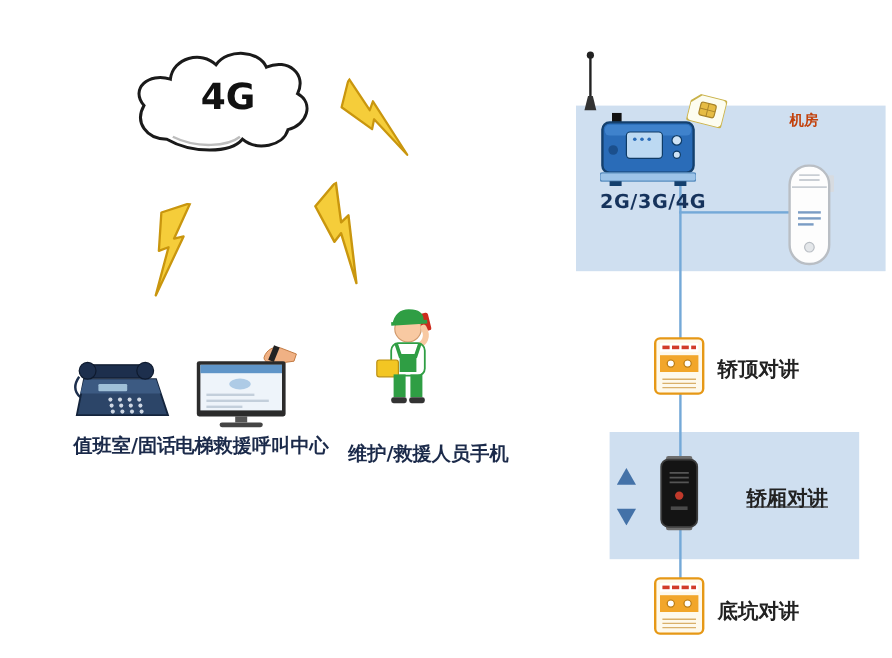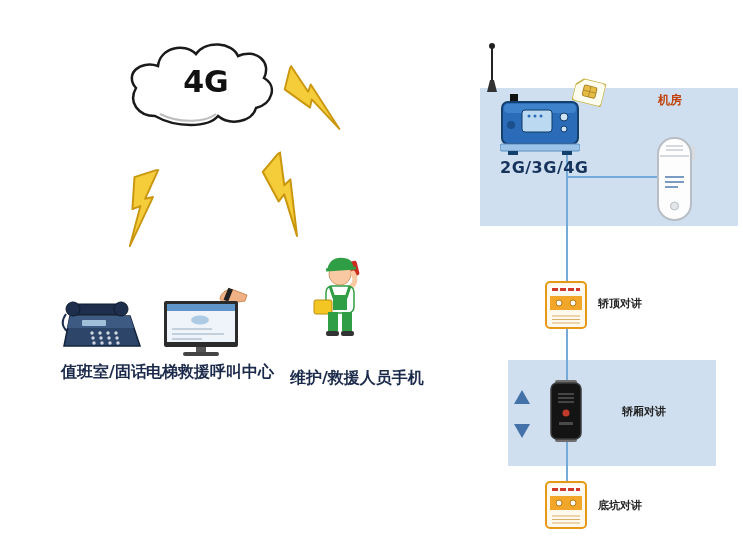--- a/index.html
+++ b/index.html
@@ -4,33 +4,33 @@
 <style>
   html,body{margin:0;padding:0;background:#fff;}
   #stage{position:relative;width:743px;height:548px;background:#ffffff;overflow:hidden;
          font-family:"DejaVu Sans",sans-serif;}
   .abs{position:absolute;}
   .panel{position:absolute;background:#cfdff0;}
   .line-v{position:absolute;width:2px;background:#74a9d8;z-index:1;}
   .line-h{position:absolute;height:2px;background:#74a9d8;z-index:1;}
   .dev{z-index:2;}
   .lbl{position:absolute;font-weight:bold;font-size:16px;color:#1b2a4a;white-space:nowrap;z-index:3;}
-  .lbl-sm{font-size:11px;color:#222;}
+  .lbl-sm{font-size:17px;color:#222;}
   .gateway-lbl{position:absolute;font-weight:bold;font-size:16px;color:#16335c;z-index:3;letter-spacing:0.5px;}
   .room-lbl{position:absolute;font-weight:bold;font-size:12px;color:#c2410c;z-index:3;}
   .cloud-label{position:absolute;left:36px;top:26px;width:100px;text-align:center;
                font-size:30px;font-weight:bold;color:#111;}
   svg{display:block;}
 </style>
 </head>
 <body>
 
 <div id="stage">
 
-  <div class="abs" style="left:120px;top:38px;width:170px;height:100px;">
+  <div class="abs" style="left:104px;top:38px;width:170px;height:100px;">
     <svg width="170" height="100" viewBox="0 0 170 100">
       <path d="M35,78 C18,78 8,64 16,50 C4,36 20,22 38,28 C40,10 64,4 76,16 C86,2 112,4 118,18 C136,10 152,24 144,40 C158,48 152,66 136,70 C132,84 110,88 98,78 C88,90 56,90 35,78 Z" fill="#ffffff" stroke="#1a1a1a" stroke-width="2.5"></path>
       <path d="M40,76 C60,86 86,84 96,76" fill="none" stroke="#bdbdbd" stroke-width="2"></path>
     </svg>
     <span class="cloud-label">4G</span>
   </div>
 
   <svg class="abs" style="left:300px;top:58px;transform:rotate(-52deg);" width="32" height="80" viewBox="0 0 24 64">
     <polygon points="2,8 20,0 12,24 18,22 4,62 9,30 3,33" fill="#f5cd3a" stroke="#c9960e" stroke-width="1.5" stroke-linejoin="round"></polygon>
   </svg>
@@ -168,21 +168,21 @@
   </svg>
 
   <svg class="abs dev" style="left:547px;top:380px;" width="38" height="62" viewBox="0 0 38 62">
     <rect x="8" y="0" width="22" height="7" rx="2" fill="#6e6e6e"></rect>
     <rect x="8" y="55" width="22" height="7" rx="2" fill="#6e6e6e"></rect>
     <rect x="4" y="3" width="30" height="56" rx="6" fill="#141414" stroke="#3c3c3c" stroke-width="1.5"></rect>
     <path d="M11,14 H27 M11,18 H27 M11,22 H27" stroke="#555" stroke-width="1.5"></path>
     <circle cx="19" cy="33" r="3.5" fill="#c0392b"></circle>
     <rect x="12" y="42" width="14" height="3" fill="#4a4a4a"></rect>
   </svg>
-  <div class="lbl lbl-sm" style="left:622px;top:404px;">轿厢对讲</div>
+  <div class="lbl lbl-sm" style="left:622px;top:404px;text-decoration:underline;">轿厢对讲</div>
 
   <svg class="abs dev" style="left:544px;top:478px;" width="44" height="54" viewBox="0 0 44 54">
     <rect x="2" y="4" width="40" height="46" rx="4" fill="#fef9ec" stroke="#e69816" stroke-width="2"></rect>
     <rect x="6" y="8" width="32" height="7" fill="#ffffff"></rect>
     <rect x="8" y="10" width="6" height="3" fill="#d23b2a"></rect>
       <rect x="16" y="10" width="6" height="3" fill="#d23b2a"></rect>
     <rect x="24" y="10" width="6" height="3" fill="#d23b2a"></rect>
       <rect x="32" y="10" width="4" height="3" fill="#d23b2a"></rect>
     <rect x="6" y="18" width="32" height="14" fill="#f2a62a"></rect>
     <circle cx="15" cy="25" r="3" fill="#fff" stroke="#b97a10"></circle>

